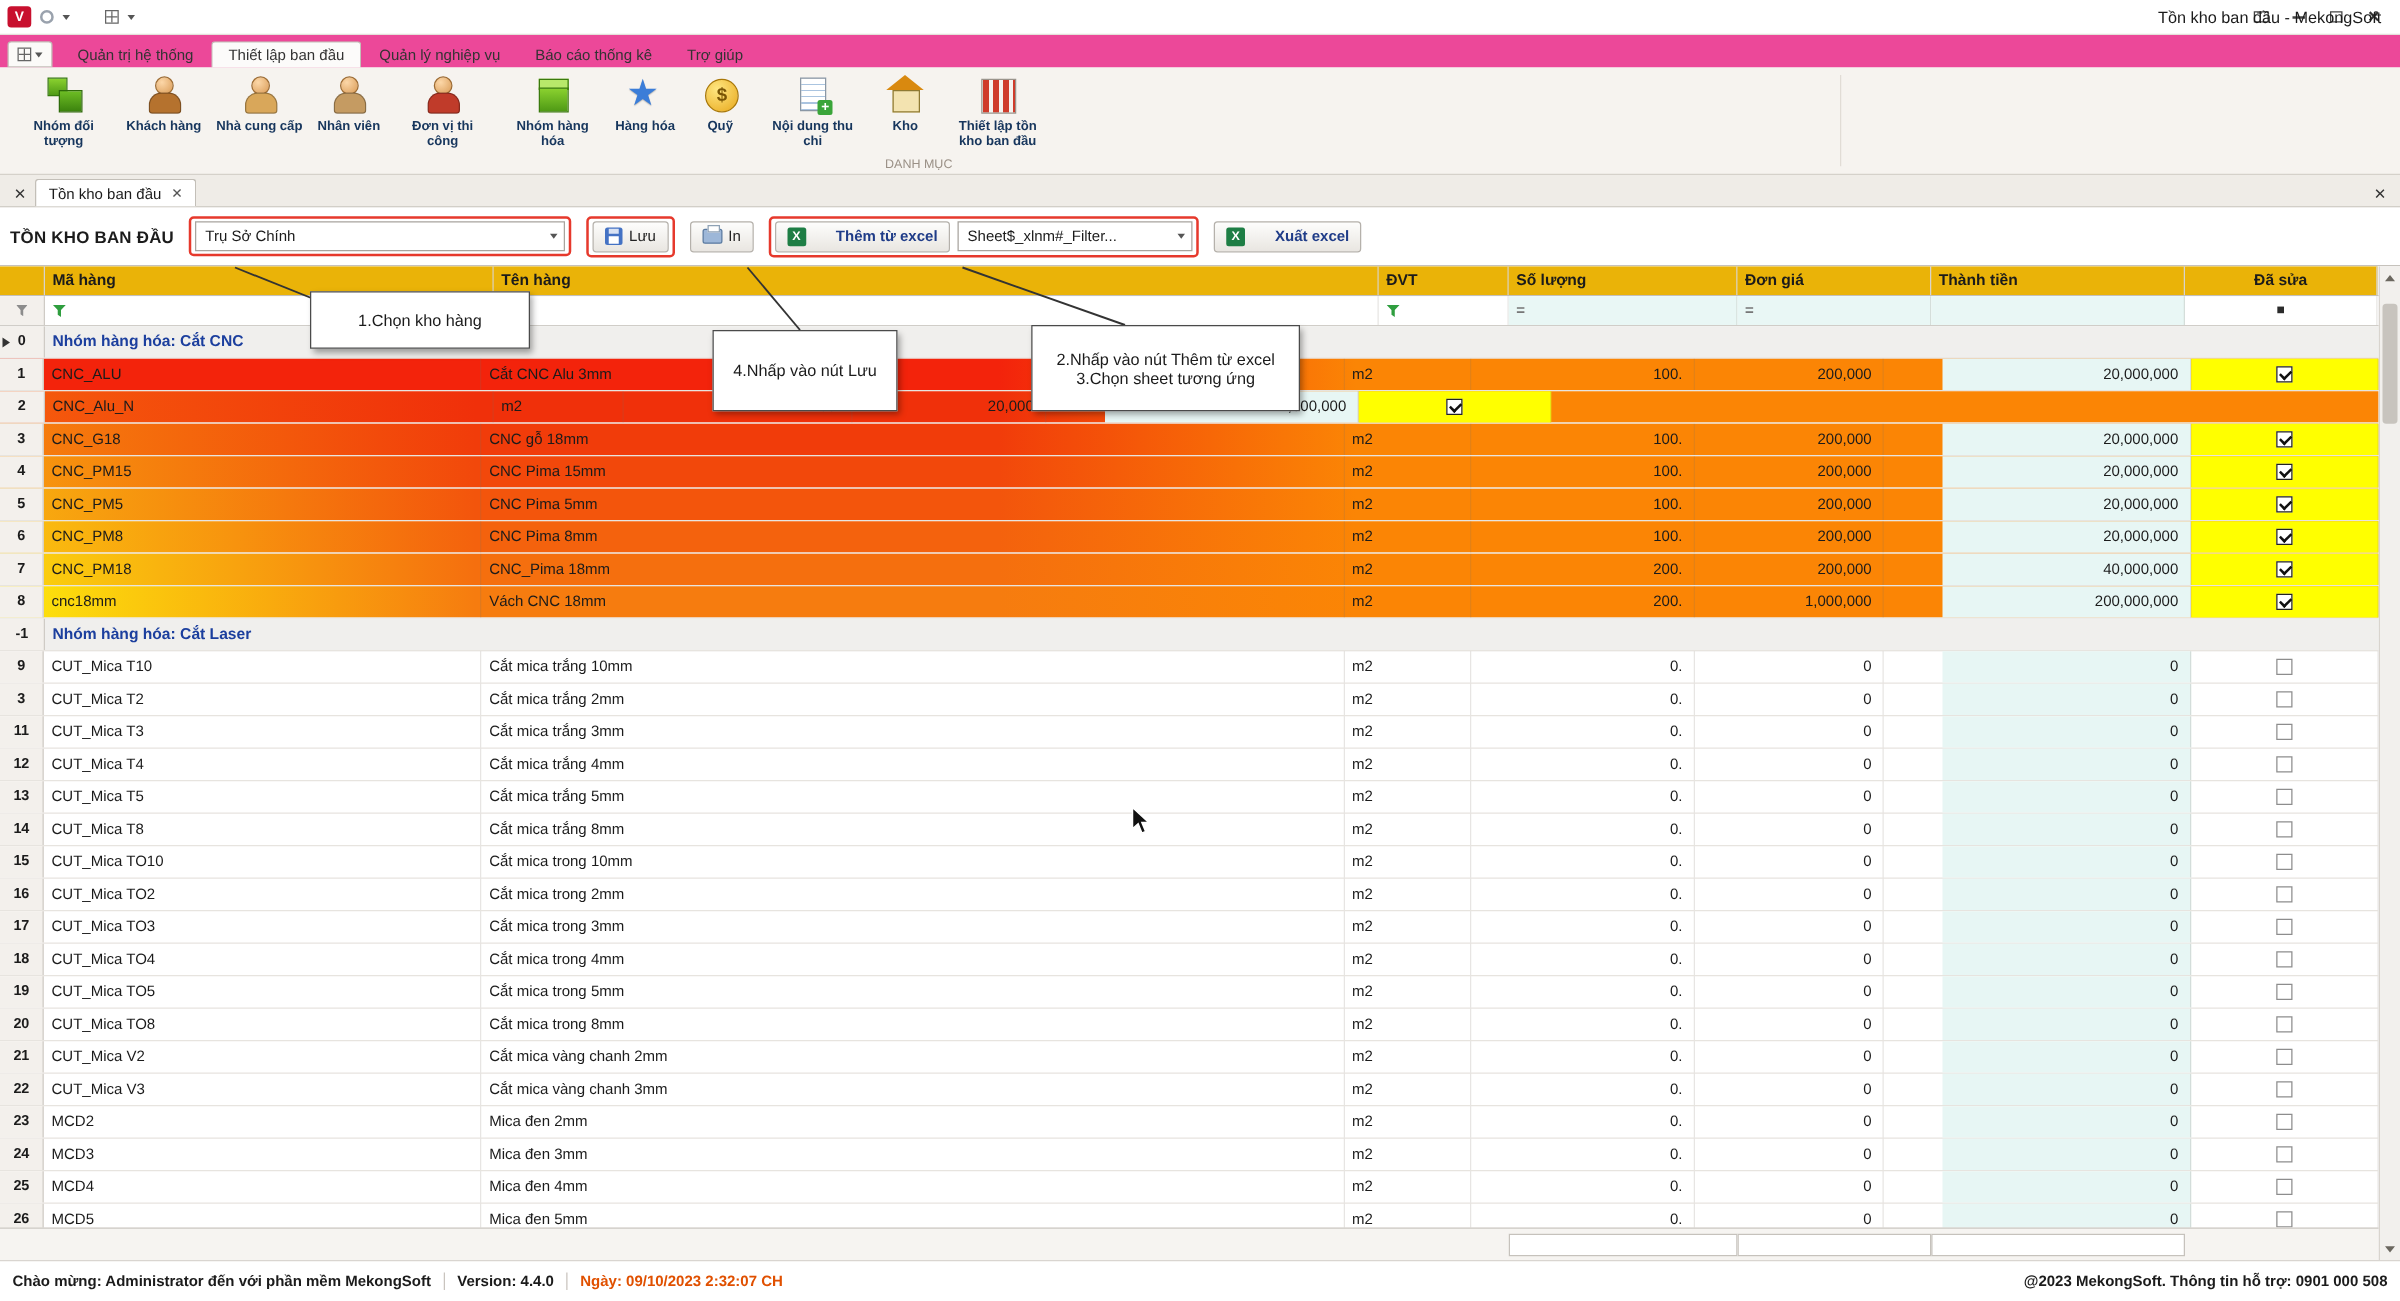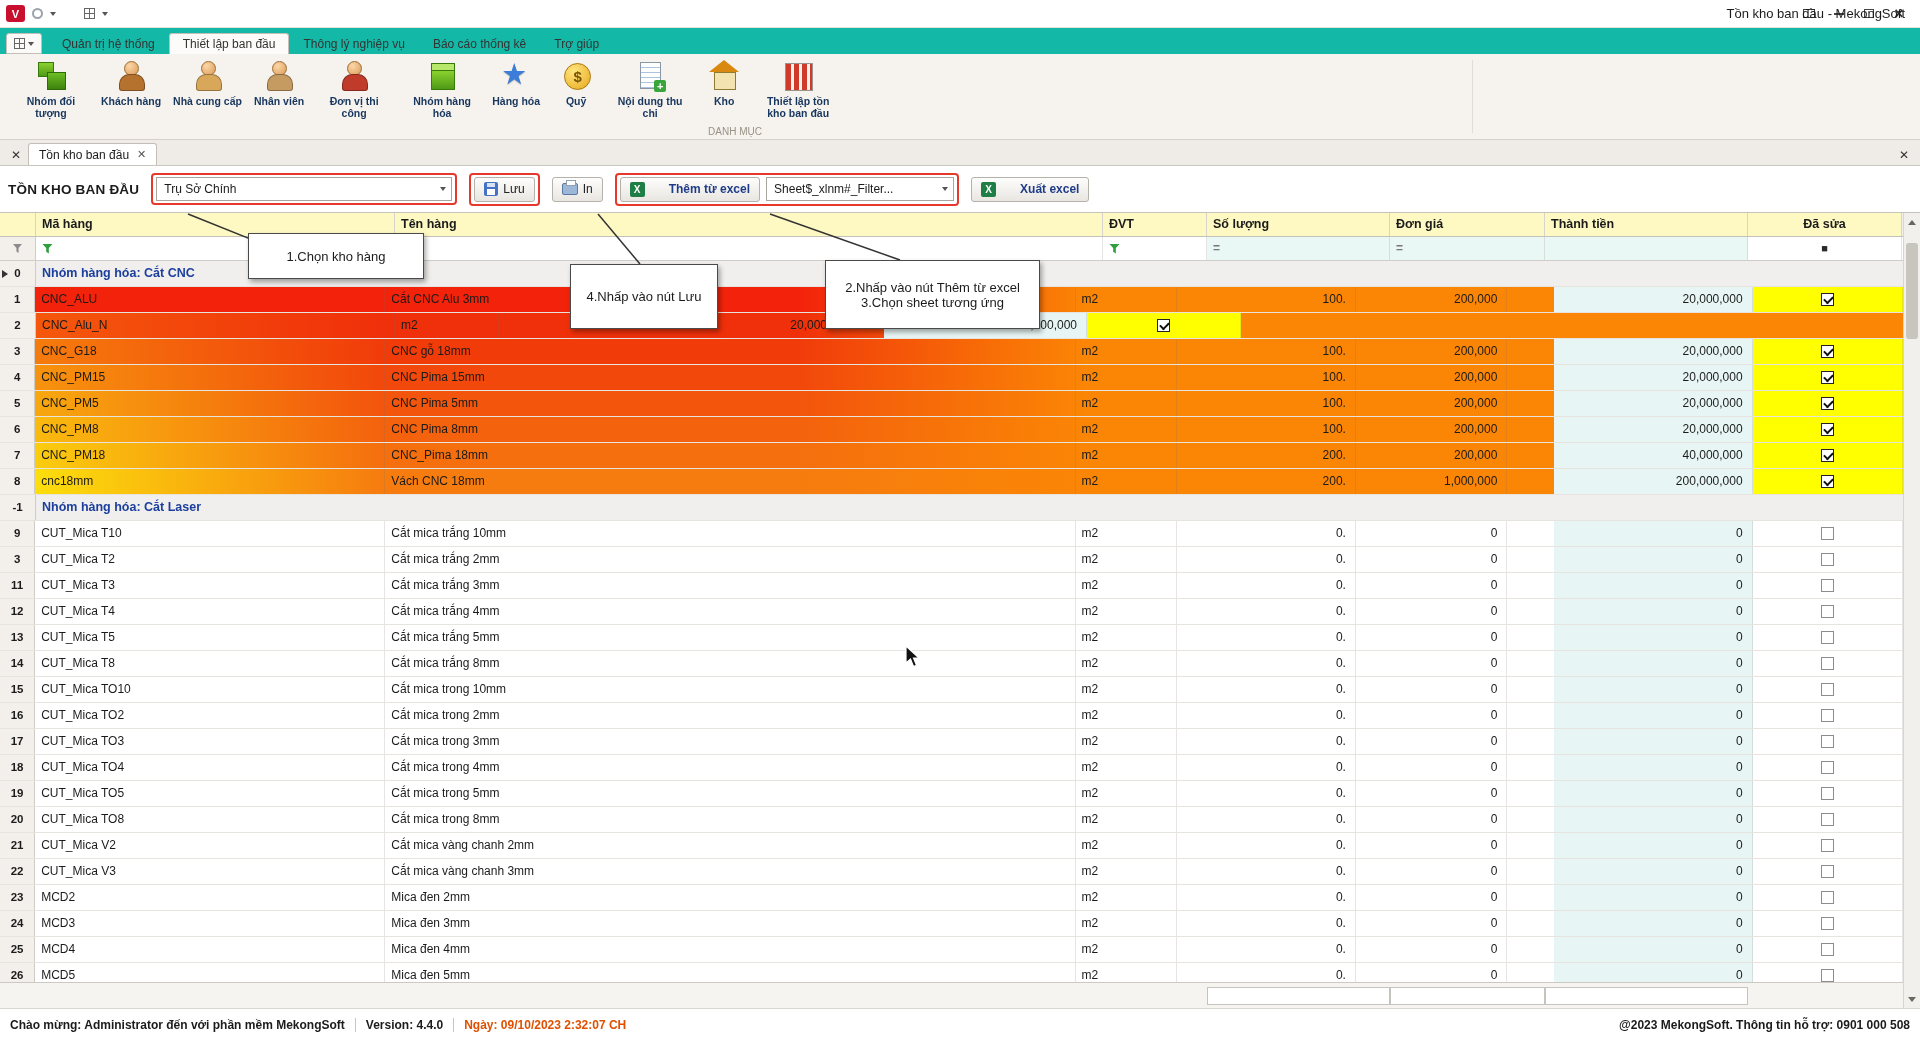--- a/index.html
+++ b/index.html
@@ -17,21 +17,21 @@
     background:linear-gradient(#666,#666) 50% 0/1px 100% no-repeat, linear-gradient(#666,#666) 0 50%/100% 1px no-repeat; }
   .tb-title { position:absolute; left:0; right:15px; text-align:right; font-weight:normal; font-size:13px; pointer-events:none; }
   .tb-right { margin-left:auto; display:flex; align-items:center; }
   .wb { width:30px; height:22px; display:flex; align-items:center; justify-content:center; color:#333; }
   .fs-ic { width:12px; height:9px; border:1px solid #444; }
   .mn-ic { width:10px; border-top:2px solid #444; }
   .mx-ic { width:10px; height:9px; border:1px solid #444; }
   .x-ic  { font-size:16px; line-height:1; font-weight:bold; }
 
   
-  .ribbon-tabs { height:26px; background:#14b8a6; display:flex; align-items:flex-end; padding-left:6px; }
+  .ribbon-tabs { height:26px; background:#ec4899; display:flex; align-items:flex-end; padding-left:6px; }
   .app-btn { height:21px; width:36px; border:1px solid #c3bfb8; background:#fbfaf8; border-radius:3px 3px 0 0; display:flex; align-items:center; justify-content:center; gap:3px; margin-right:6px; }
   .rtab { height:21px; padding:0 13px; font-size:12px; color:#333; display:flex; align-items:center; border:1px solid transparent; border-bottom:none; }
   .rtab.active { background:#fcfbfa; border-color:#c3bfb8; border-radius:3px 3px 0 0; }
 
   
   .ribbon { height:86px; background:#f6f3ef; border-bottom:1px solid #d5d1ca; position:relative; }
   .ribbon-items { display:flex; align-items:flex-start; padding:4px 0 0 8px; gap:2px; }
   .ritem { display:flex; flex-direction:column; align-items:center; padding:1px 5px; min-width:58px; }
   .ricon { position:relative; width:36px; height:34px; }
   .rlabel { font-size:10.5px; font-weight:bold; color:#17365d; text-align:center; line-height:1.15; max-width:76px; margin-top:2px; }
@@ -87,21 +87,21 @@
   .xl-ic::before { content:"X"; }
 
   
   .grid { position:relative; height:796px; border-top:1px solid #c6c2bc; overflow:hidden; }
   .cell { height:100%; border-right:1px solid rgba(120,110,100,.18); padding:0 6px; overflow:hidden; white-space:nowrap; }
   .rh   { width:36px; background:#f3f0ec; border-right:1px solid #cfcbc5; text-align:center; font-size:11.5px; font-weight:bold; padding:0 2px; position:relative; }
   .c-ma { width:359px; } .c-ten { width:708px; } .c-dvt { width:104px; }
   .c-sl { width:183px; } .c-dg { width:155px; } .c-tt { width:203px; } .c-chk { width:154px; }
   .num { text-align:right; padding-right:9px; }
   .ghead { display:flex; height:24px; background:#f2f0ed; border-bottom:1px solid #c4c0ba; width:1903px; }
-  .ghead .cell { line-height:23px; font-size:12.5px; font-weight:bold; border-right:1px solid #d7d3cd; background:#fef9c3; }
+  .ghead .cell { line-height:23px; font-size:12.5px; font-weight:bold; border-right:1px solid #d7d3cd; background:#eab308; }
   .frow { display:flex; height:24px; background:#fff; border-bottom:1px solid #d0cdc8; width:1903px; align-items:center; }
   .frow .cell { line-height:23px; display:flex; align-items:center; }
   .frow .c-sl,.frow .c-dg,.frow .c-tt { background:#e9f7f5; }
   .grid-body { width:1903px; overflow:hidden; height:722px; }
   .grow { display:flex; height:26px; line-height:25px; font-size:12px; border-bottom:1px solid #e7e4df; width:1903px; }
   .group-row { background:#f0efed; }
   .glabel { flex:1; font-weight:bold; font-size:12.5px; color:#1c3f9e; border-right:none; }
   .data-row .c-tt { background:#e7f6f4;margin-left:47px; }
   .data-row.hot .c-chk { background:#ffff00; }
   .c-chk { display:flex; align-items:center; justify-content:center; }
@@ -174,21 +174,21 @@
 
         <div class="rtab">
           <span>Quản trị hệ thống</span>
         </div>
 
         <div class="rtab active">
           <span>Thiết lập ban đầu</span>
         </div>
 
         <div class="rtab">
-          <span>Thông lý nghiệp vụ</span>
+          <span>Quản lý nghiệp vụ</span>
         </div>
 
         <div class="rtab">
           <span>Báo cáo thống kê</span>
         </div>
 
         <div class="rtab">
           <span>Trợ giúp</span>
         </div>
       </div>

